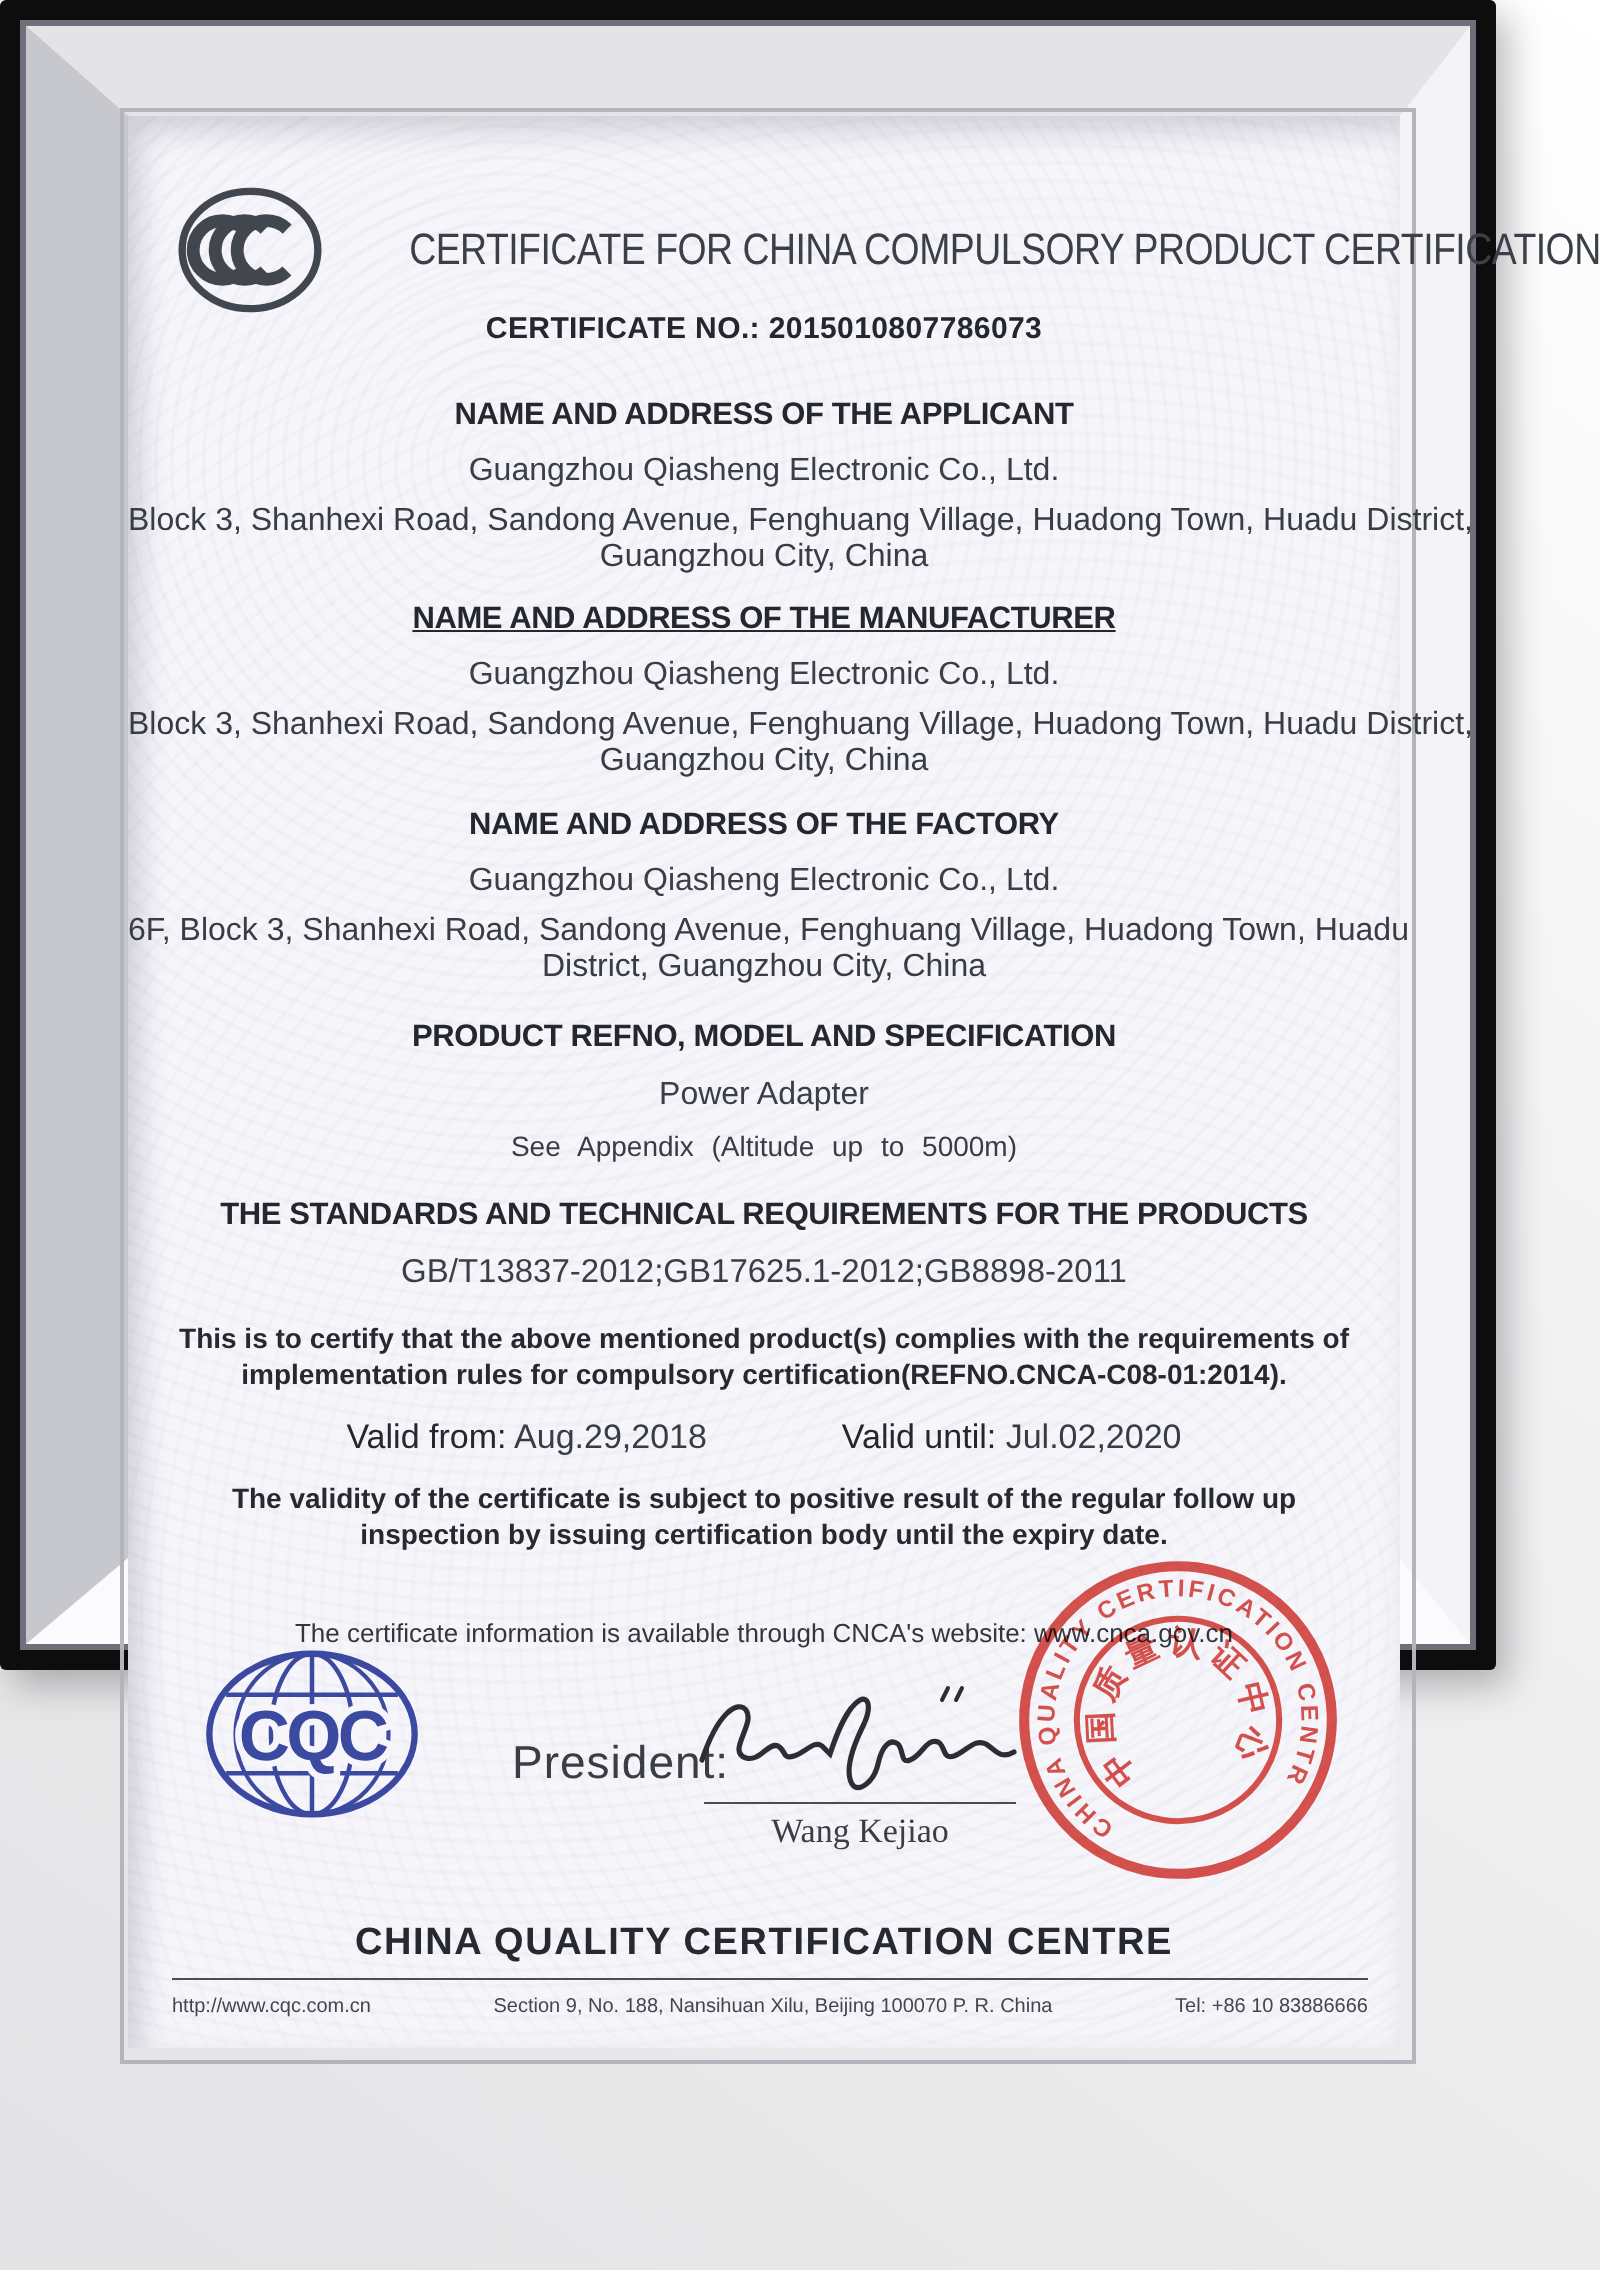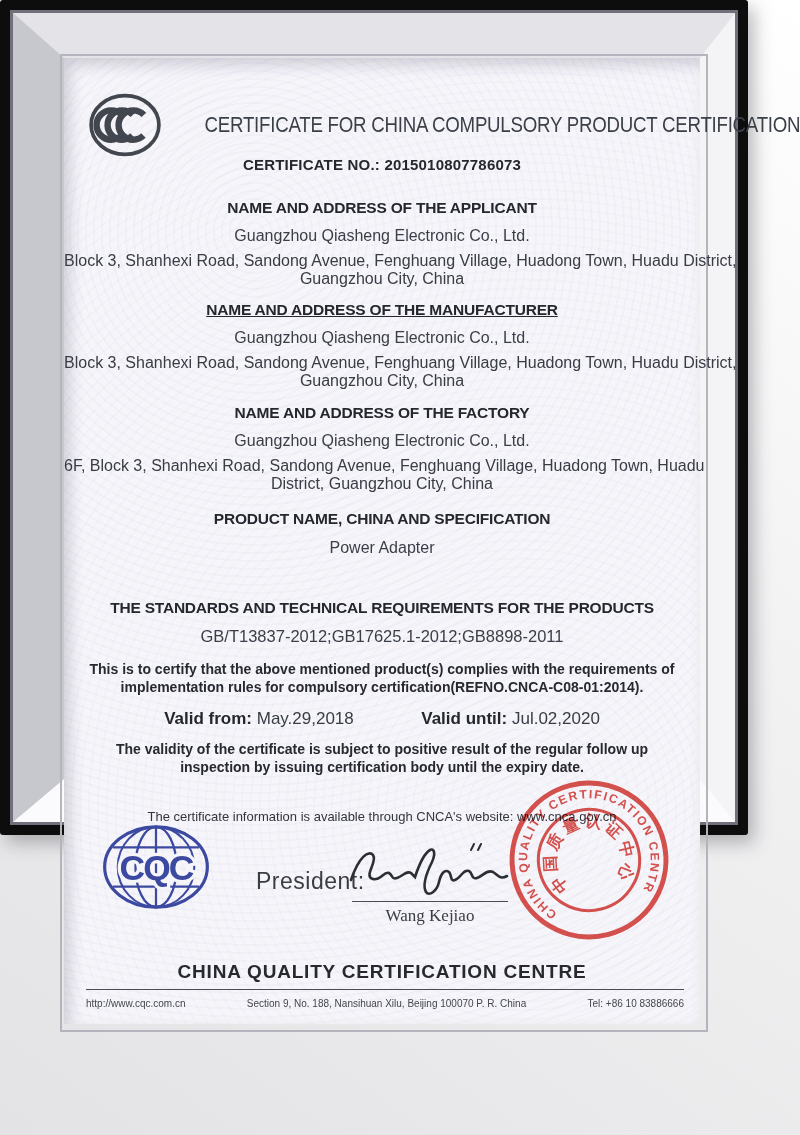--- a/index.html
+++ b/index.html
@@ -27,21 +27,21 @@
   .t1{font-size:16px;color:#3a3e46;}
   .t2{font-size:16px;color:#383c44;}
   .b{font-weight:700;font-size:14px;color:#26292f;}
   .r{font-size:13.5px;color:#33363d;}
   .title-wrap{position:absolute;left:88px;right:6px;top:54px;text-align:center;}
   .title-x{display:inline-block;transform:scaleX(.85);transform-origin:center;
     white-space:nowrap;font-size:22px;color:#3b3f47;letter-spacing:-.3px;}
   .certno{font-weight:700;font-size:15px;color:#24272e;letter-spacing:.2px;}
   .stdval{font-size:16.5px;color:#3a3e46;}
   .validline{font-size:17px;color:#24272e;}
-  .validline .lab{font-weight:700;}
+  .validline .lab{font-weight:400;}
   .validline .val{font-weight:400;color:#383c44;}
   .gap{display:inline-block;width:58px;}
   .note{font-size:14px;word-spacing:5px;color:#383c44;}
   
   .cqc-logo{position:absolute;left:36px;top:763px;width:112px;height:92px;}
   .president{position:absolute;left:192px;top:810px;font-size:23px;color:#3a3d44;letter-spacing:.5px;}
   .sig{position:absolute;left:281px;top:782px;width:172px;height:62px;}
   .sigline{position:absolute;left:288px;top:843px;width:156px;border-top:1.6px solid #4a4d54;}
   .signame{position:absolute;left:288px;top:848px;width:156px;text-align:center;
     font-family:"Liberation Serif",serif;font-size:17px;color:#3a3d44;}
@@ -90,32 +90,33 @@
       <div class="abs h" style="top:243px;text-decoration:underline;">NAME AND ADDRESS OF THE MANUFACTURER</div>
       <div class="abs t1" style="top:271px;">Guangzhou Qiasheng Electronic Co., Ltd.</div>
       <div class="abs t2" style="top:296px;">Block 3, Shanhexi Road, Sandong Avenue, Fenghuang Village, Huadong Town, Huadu District,</div>
       <div class="abs t2" style="top:314px;">Guangzhou City, China</div>
 
       <div class="abs h" style="top:346px;">NAME AND ADDRESS OF THE FACTORY</div>
       <div class="abs t1" style="top:374px;">Guangzhou Qiasheng Electronic Co., Ltd.</div>
       <div class="abs t2" style="top:399px;">6F, Block 3, Shanhexi Road, Sandong Avenue, Fenghuang Village, Huadong Town, Huadu</div>
       <div class="abs t2" style="top:417px;">District, Guangzhou City, China</div>
 
-      <div class="abs h" style="top:452px;">PRODUCT NAME, CHINA AND SPECIFICATION</div>
+      <div class="abs h" style="top:452px;">PRODUCT REFNO, MODEL AND SPECIFICATION</div>
       <div class="abs t1" style="top:481px;">Power Adapter</div>
+      <div class="abs note" style="top:507px;">See Appendix (Altitude up to 5000m)</div>
 
       <div class="abs h" style="top:541px;">THE STANDARDS AND TECHNICAL REQUIREMENTS FOR THE PRODUCTS</div>
       <div class="abs stdval" style="top:569px;">GB/T13837-2012;GB17625.1-2012;GB8898-2011</div>
 
       <div class="abs b" style="top:603px;">This is to certify that the above mentioned product(s) complies with the requirements of</div>
       <div class="abs b" style="top:621px;">implementation rules for compulsory certification(REFNO.CNCA-C08-01:2014).</div>
 
       <div class="abs validline" style="top:651px;">
         <span class="lab">Valid from:</span>
-        <span class="val">May.29,2018</span>
+        <span class="val">Aug.29,2018</span>
         <span class="gap"></span>
         <span class="lab">Valid until:</span>
         <span class="val">Jul.02,2020</span>
       </div>
 
       <div class="abs b" style="top:683px;">The validity of the certificate is subject to positive result of the regular follow up</div>
       <div class="abs b" style="top:701px;">inspection by issuing certification body until the expiry date.</div>
 
 
       <div class="abs r" style="top:751px;font-size:13px;">The certificate information is available through CNCA's website: www.cnca.gov.cn</div>

